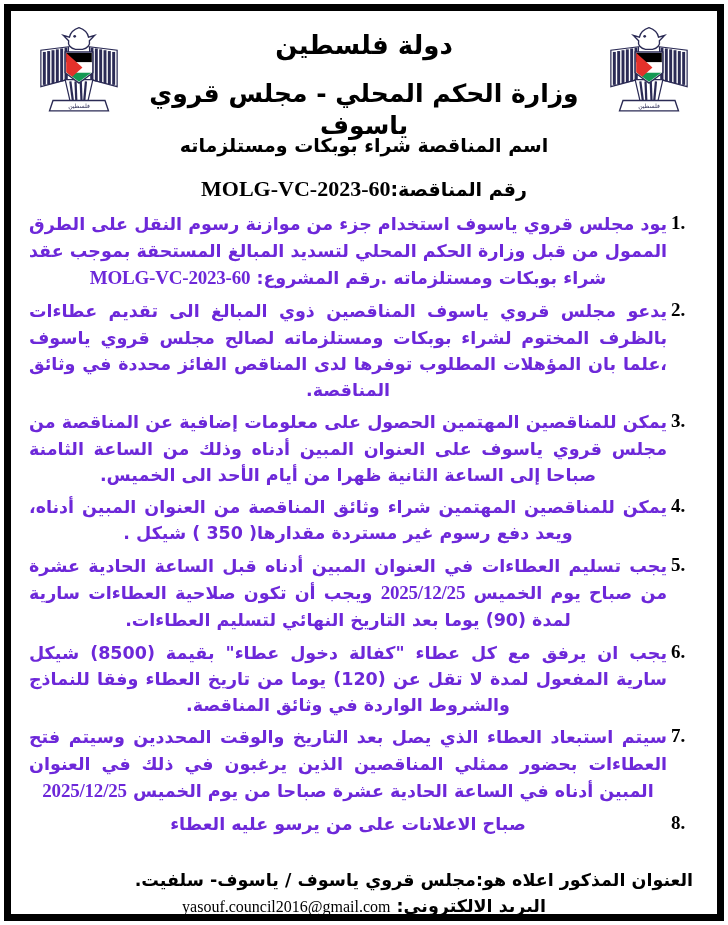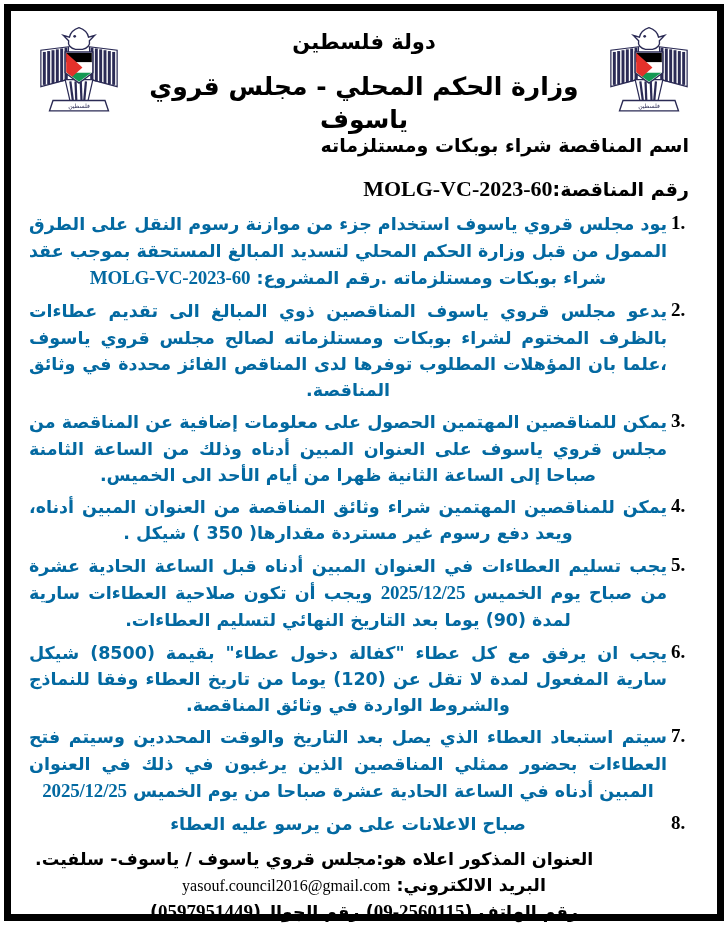--- a/index.html
+++ b/index.html
@@ -45,21 +45,21 @@
   .emblem svg { display: block; width: 100%; height: 100%; }
 
   .header-text {
     flex: 1 1 auto;
     text-align: center;
     direction: rtl;
     padding-top: 10px;
   }
   .hline1 {
     font-family: "DejaVu Sans", "Liberation Sans", sans-serif;
-    font-size: 21px;
+    font-size: 26px;
     font-weight: bold;
     color: #000;
     letter-spacing: 0px;
     line-height: 1.25;
   }
   .hline2 {
     font-family: "DejaVu Sans", "Liberation Sans", sans-serif;
     font-size: 25px;
     font-weight: bold;
     color: #000;
@@ -71,21 +71,21 @@
     font-size: 27px;
     font-weight: bold;
     color: #000;
     line-height: 1.3;
     margin-top: 3px;
   }
 
   
   .meta {
     direction: rtl;
-    text-align: right;
+    text-align: center;
     margin-top: 6px;
     padding: 0 18px;
   }
   .meta-name {
     font-size: 19px;
     font-weight: bold;
     color: #000;
     line-height: 1.35;
   }
   .meta-num {
@@ -125,21 +125,21 @@
     color: #000;
     text-align: left;
     padding-top: 1px;
     padding-left: 4px;
     direction: ltr;
   }
   .clause-body {
     flex: 1 1 auto;
     font-size: 17.5px;
     font-weight: bold;
-    color: #0369a1;
+    color: #6d28d9;
     line-height: 1.5;
     text-align: justify;
     text-align-last: center;
     letter-spacing: -0.2px;
   }
   .ltr {
     direction: ltr;
     unicode-bidi: embed;
     display: inline-block;
     font-family: "Liberation Serif", "DejaVu Serif", serif;
@@ -153,21 +153,21 @@
     padding: 0 14px 2px 14px;
     margin-top: 2px;
   }
   .foot-line {
     font-size: 17.5px;
     font-weight: bold;
     color: #000;
     line-height: 1.5;
     text-align: center;
   }
-  .foot-line.addr { text-align: left; }
+  .foot-line.addr { text-align: right; margin-top: 21px; }
   .email {
     font-family: "Liberation Serif", "DejaVu Serif", serif;
     font-size: 16px;
     font-weight: normal;
     direction: ltr;
     unicode-bidi: embed;
     display: inline-block;
   }
   .phones {
     text-align: center;

